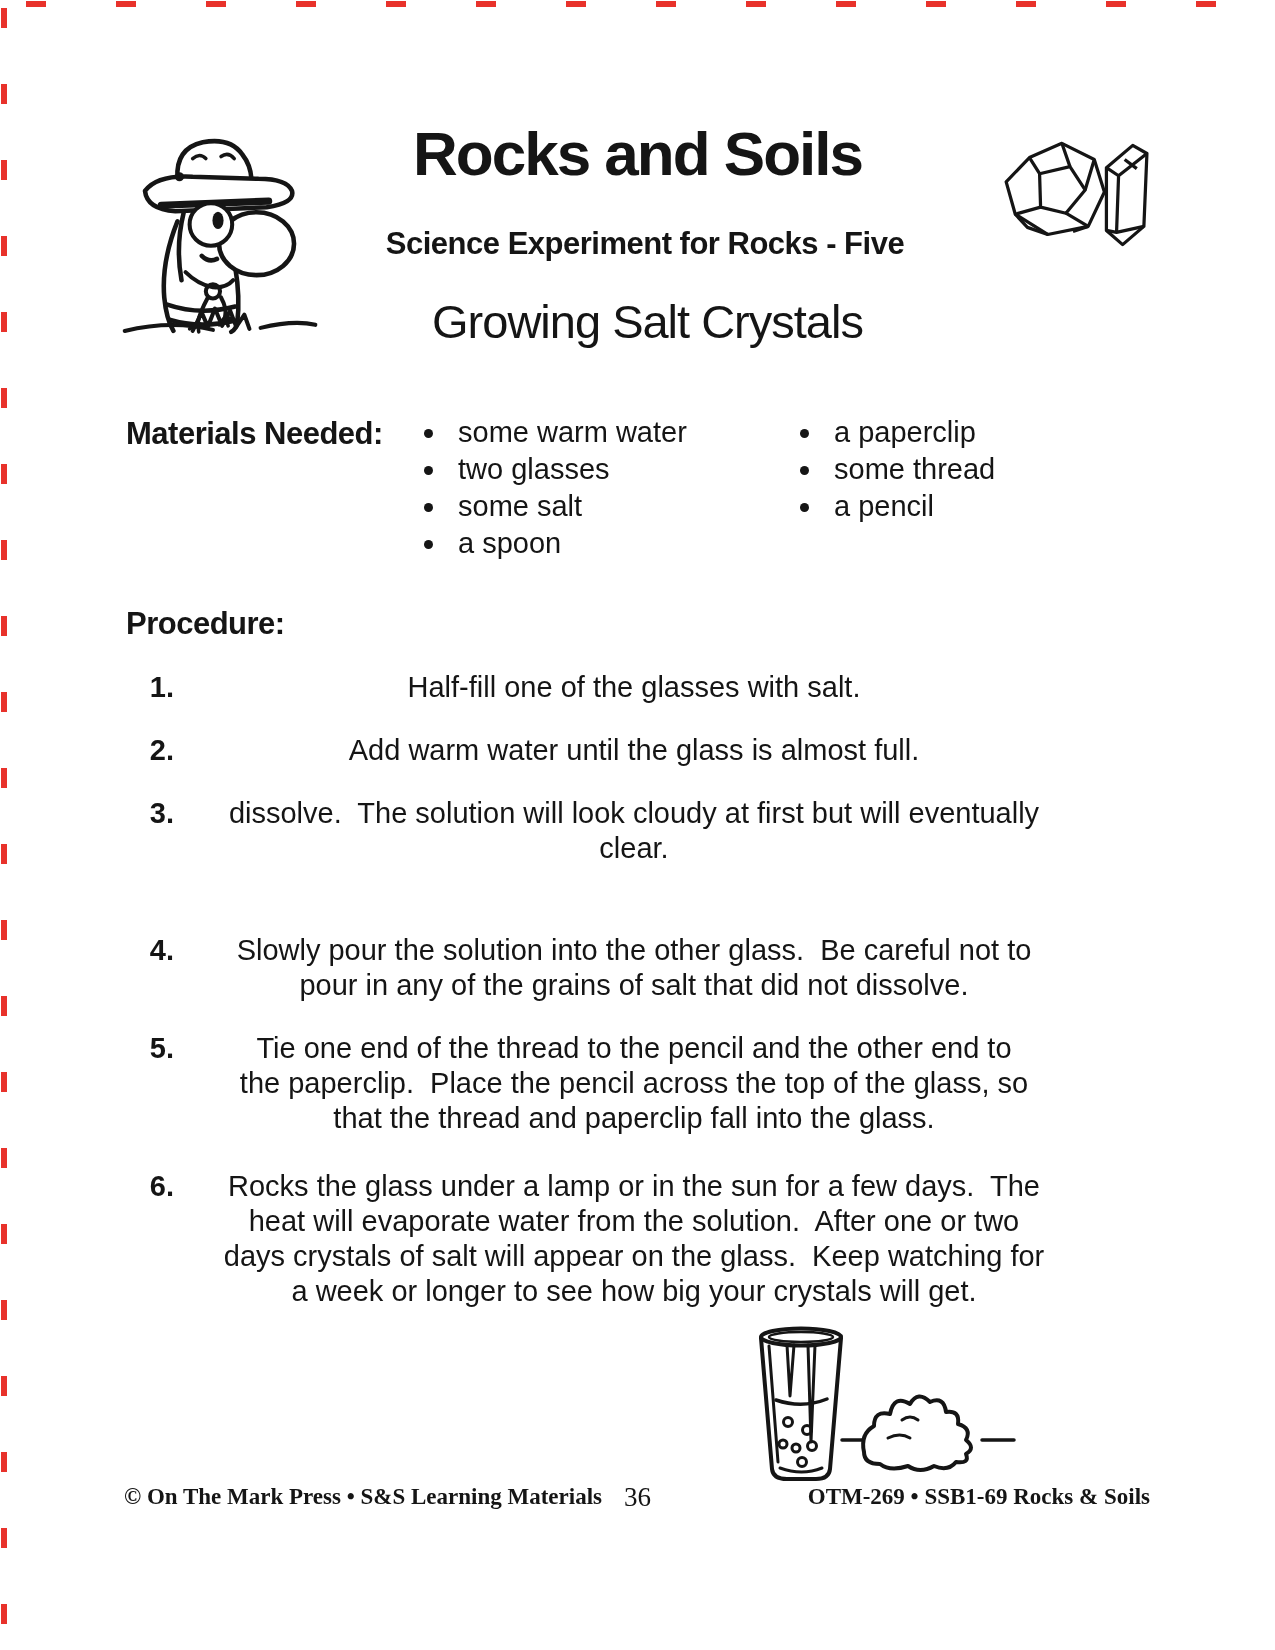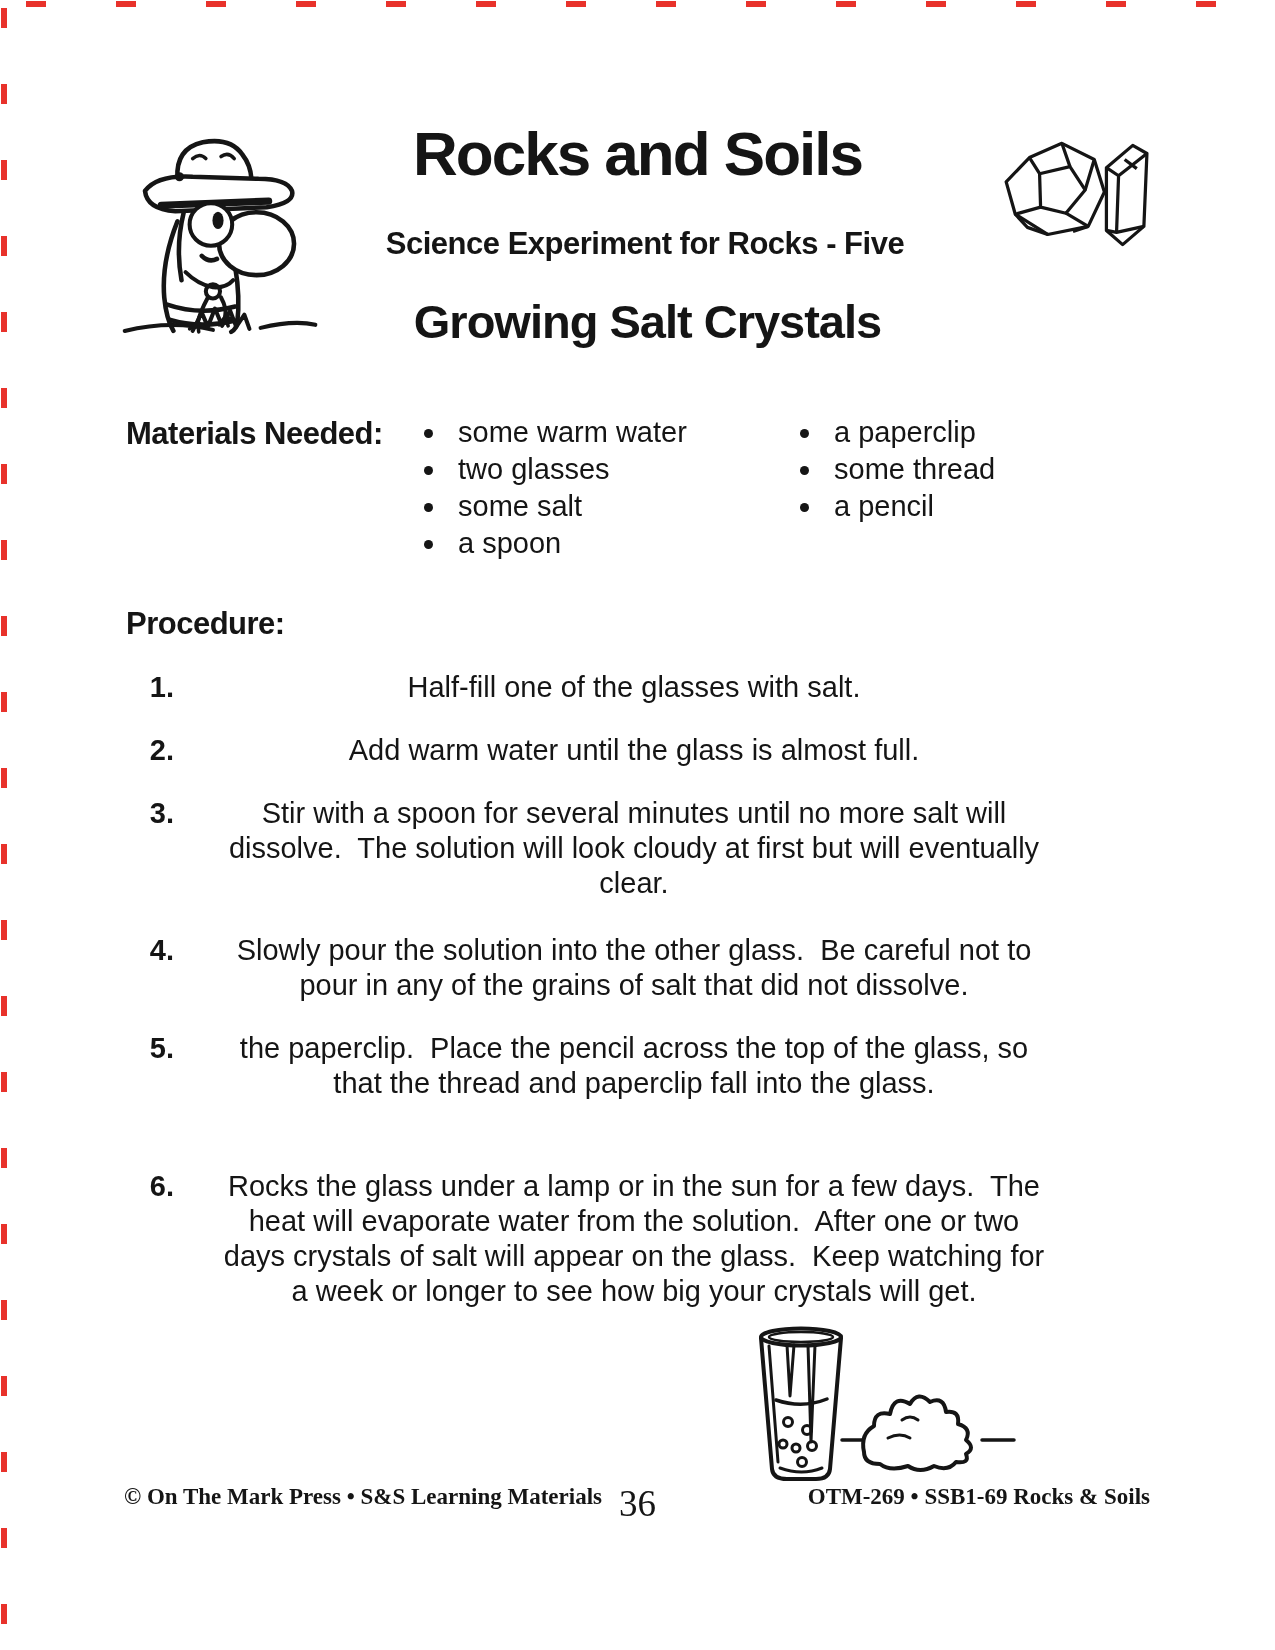--- a/index.html
+++ b/index.html
@@ -11,38 +11,38 @@
   }
   
   .edge-left{position:absolute;left:1px;top:0;width:6px;height:100%;
     background:repeating-linear-gradient(to bottom,transparent 0 8px,#e8322b 8px 28px,transparent 28px 76px);}
   .edge-top{position:absolute;top:1px;left:0;height:6px;width:100%;
     background:repeating-linear-gradient(to right,transparent 0 26px,#e8322b 26px 46px,transparent 46px 90px);}
   .abs{position:absolute;}
   .center{left:0;right:0;text-align:center;}
   .page-title{top:118px;font-size:62px;font-weight:bold;letter-spacing:-2px;}
   .page-subtitle{top:226px;font-size:31px;font-weight:bold;letter-spacing:-0.5px;margin-left:15px;}
-  .experiment-title{top:294px;font-size:47px;font-weight:bold;letter-spacing:-1px;padding-left:20px;}
+  .experiment-title{top:294px;font-size:47px;font-weight:normal;letter-spacing:-1px;padding-left:20px;}
   .h-section{font-size:31px;font-weight:bold;letter-spacing:-0.5px;}
   .materials-heading{left:126px;top:416px;}
   .procedure-heading{left:126px;top:606px;}
   .blist{list-style:none;margin:0;padding:0;}
   .blist li{position:relative;height:37px;line-height:37px;font-size:29px;padding-left:34px;white-space:pre;}
   .dot{position:absolute;left:0;top:15px;width:9px;height:9px;border-radius:50%;background:#151515;}
   .col1{left:424px;top:414px;}
   .col2{left:800px;top:414px;}
   .step{position:absolute;left:0;width:1100px;}
   .step .num{position:absolute;left:136px;width:38px;text-align:right;font-size:29px;font-weight:bold;line-height:35px;}
   .step .txt{position:absolute;left:184px;width:900px;font-size:29px;line-height:35px;text-align:center;}
   .step .txt div{white-space:pre-wrap;}
   .s1{top:670px;} .s2{top:733px;} .s3{top:796px;} .s4{top:933px;} .s5{top:1031px;} .s6{top:1169px;}
   .footer{position:absolute;left:0;right:0;top:1484px;height:34px;
     font-family:"Liberation Serif","DejaVu Serif",serif;font-size:23px;font-weight:bold;}
   .footer .fl{position:absolute;left:124px;top:0;}
-  .footer .fc{position:absolute;left:0;right:0;text-align:center;top:-2px;font-size:37px;font-weight:normal;}
+  .footer .fc{position:absolute;left:0;right:0;text-align:center;top:-2px;font-size:27px;font-weight:normal;}
   .footer .fr{position:absolute;right:125px;top:0;}
   svg{display:block;}
 </style>
 </head>
 <body>
 
 <div class="page">
 
   <div class="edge-left"></div>
   <div class="edge-top"></div>
@@ -114,37 +114,37 @@
   <div class="step s2">
     <div class="num">2.</div>
     <div class="txt">
       <div>Add warm water until the glass is almost full.</div>
     </div>
   </div>
 
   <div class="step s3">
     <div class="num">3.</div>
     <div class="txt">
-      <div>Stir with a spoon for several minutes until no more salt will</div>
       <div>dissolve.  The solution will look cloudy at first but will eventually</div>
       <div>clear.</div>
     </div>
   </div>
 
   <div class="step s4">
     <div class="num">4.</div>
     <div class="txt">
       <div>Slowly pour the solution into the other glass.  Be careful not to</div>
       <div>pour in any of the grains of salt that did not dissolve.</div>
     </div>
   </div>
 
   <div class="step s5">
     <div class="num">5.</div>
     <div class="txt">
+      <div>Tie one end of the thread to the pencil and the other end to</div>
       <div>the paperclip.  Place the pencil across the top of the glass, so</div>
       <div>that the thread and paperclip fall into the glass.</div>
     </div>
   </div>
 
   <div class="step s6">
     <div class="num">6.</div>
     <div class="txt">
       <div>Rocks the glass under a lamp or in the sun for a few days.  The</div>
       <div>heat will evaporate water from the solution.  After one or two</div>

